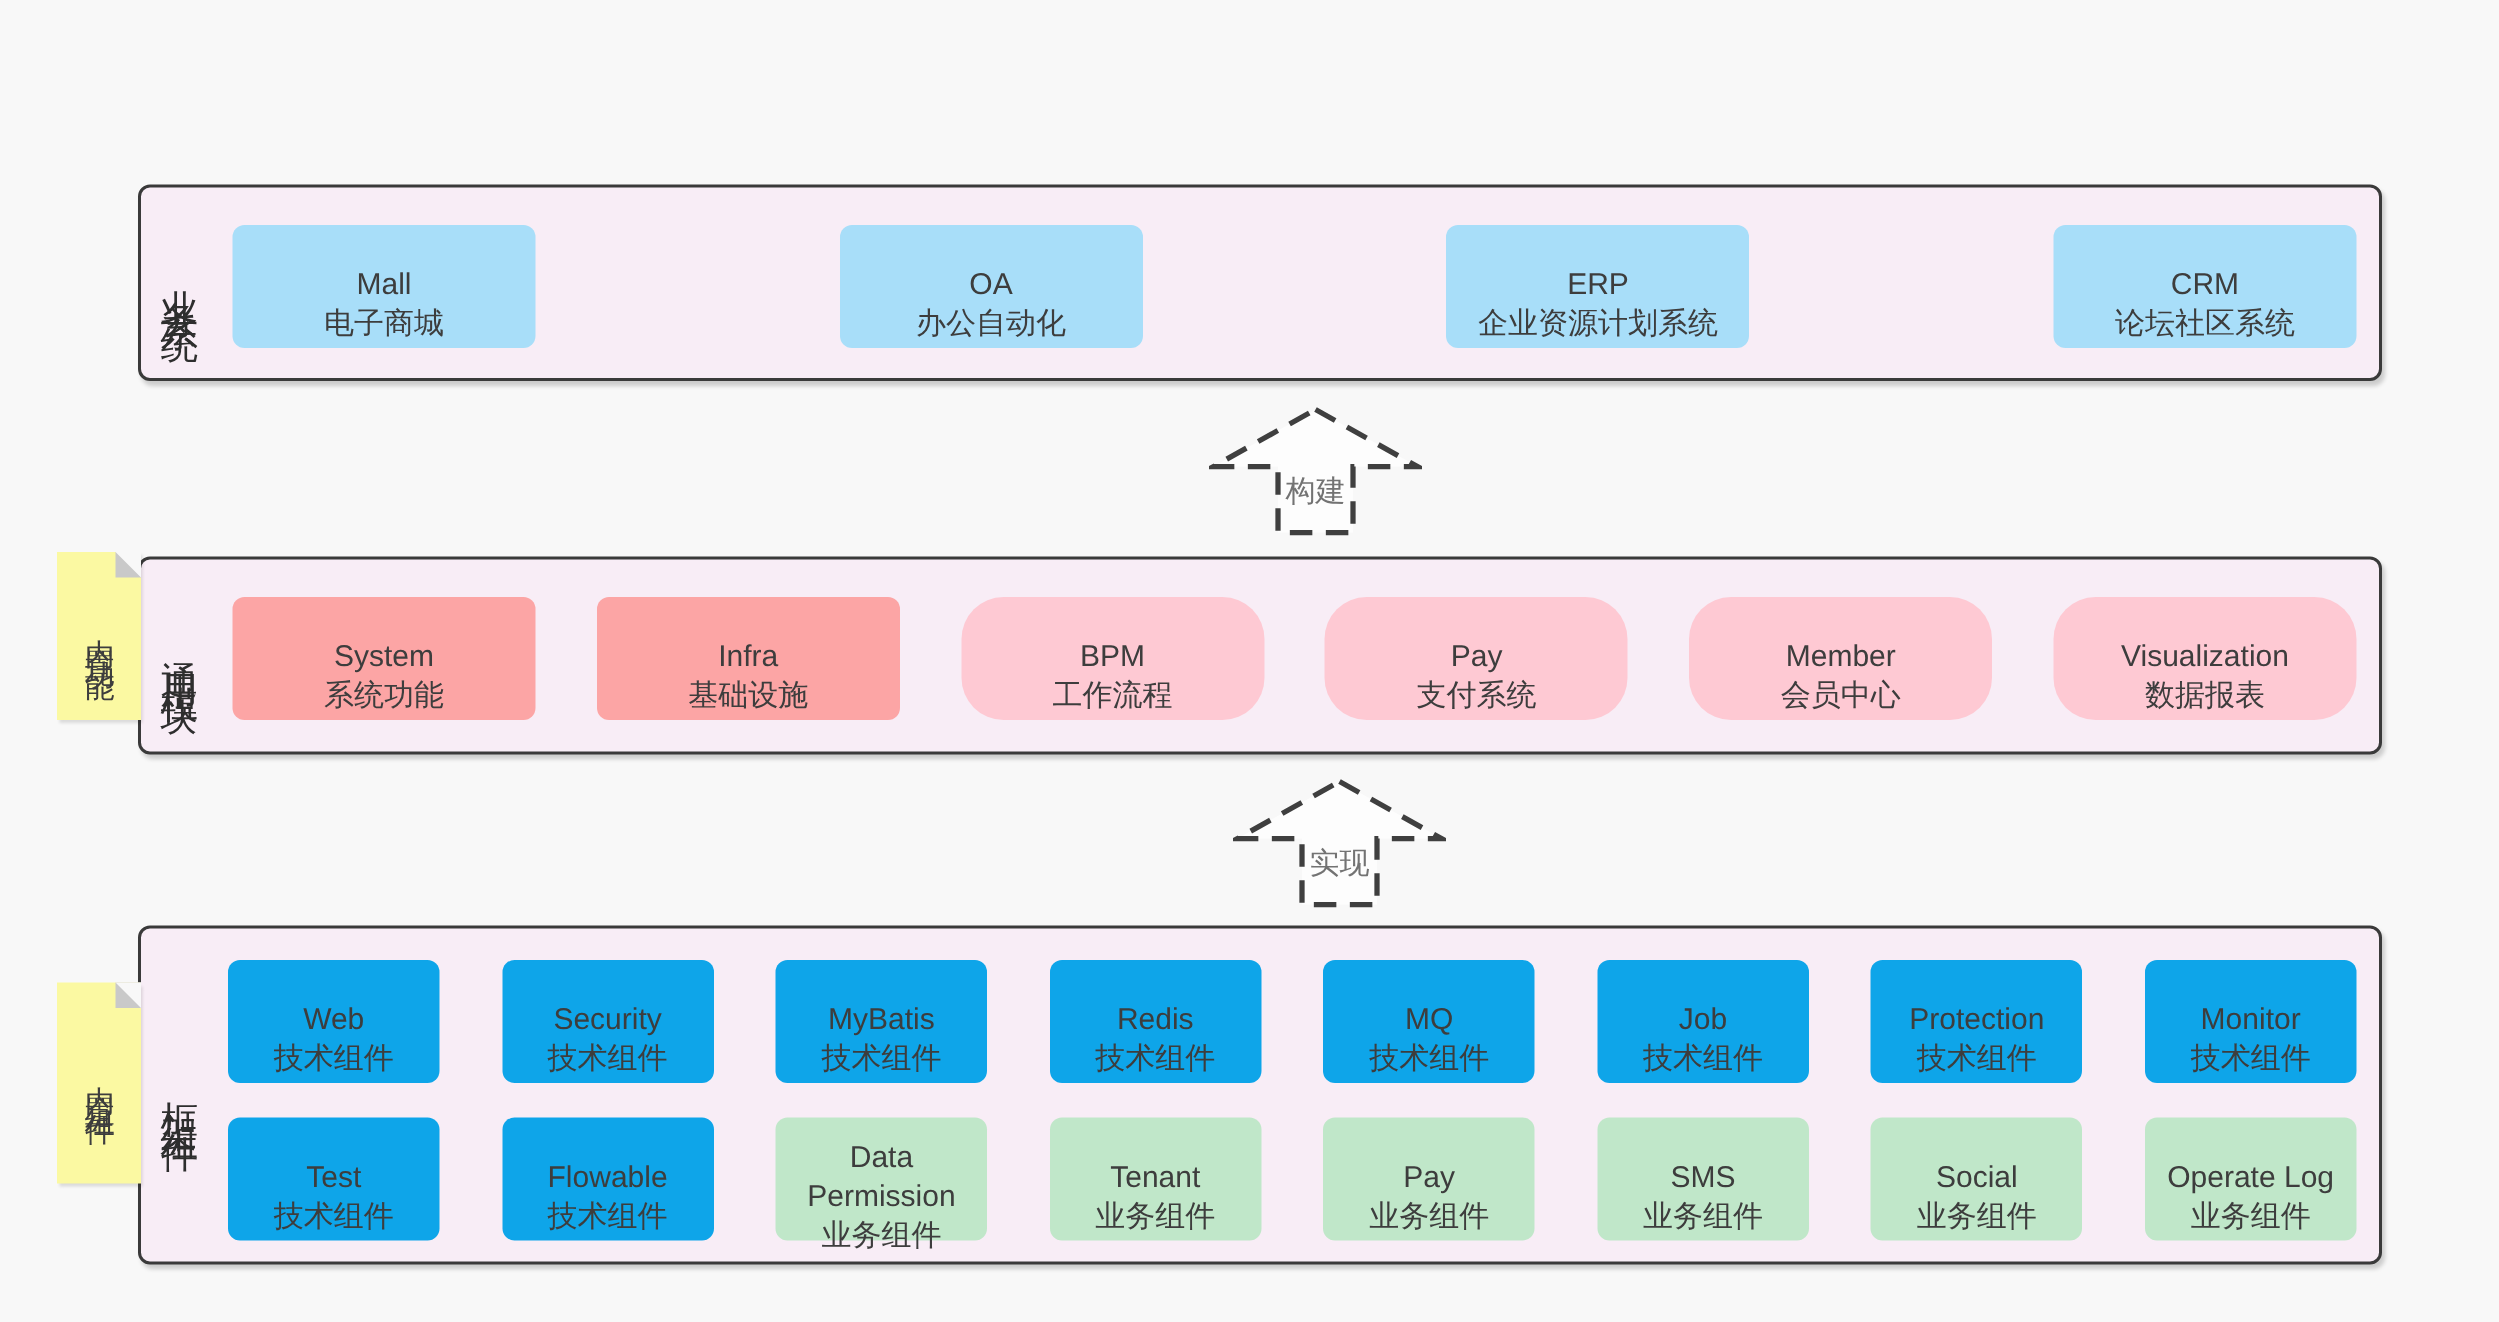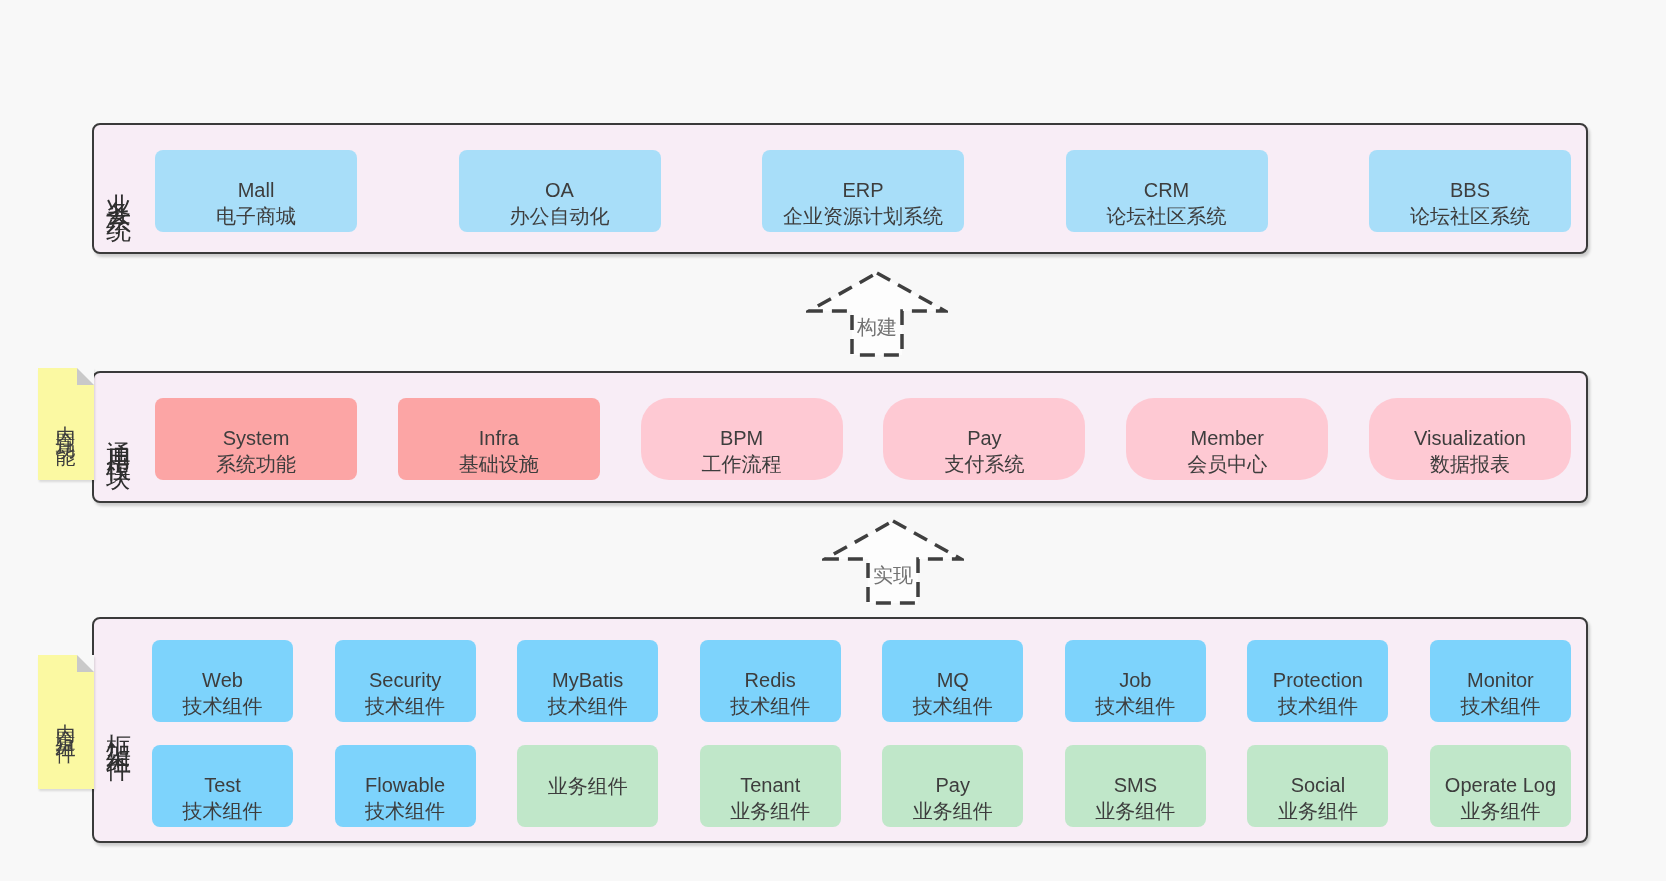--- a/index.html
+++ b/index.html
@@ -37,21 +37,21 @@
   .box {
     width:202px; height:82px; border-radius:8px;
     display:flex; flex-direction:column; justify-content:center; align-items:center;
     text-align:center; font-size:20px; line-height:26px; color:#3d3d3d;
   }
   .band-3 .box { width:141px; }
   .box-name { padding:0 10px;margin-top:24px; }
   .c-blue        { background:#a8def9; }
   .c-red         { background:#fca5a5; }
   .c-pink        { background:#fec9d3;border-radius:28px; }
-  .c-green       { background:#7dd3fc; }
+  .c-green       { background:#0ea5e9; }
   .c-green-light { background:#c0e7c9; }
   
   .arrow { position:absolute; width:142px; height:88px; }
   .arrow-1 { left:806px; top:270px; }
   .arrow-2 { left:822px; top:518px; }
   .arrow svg { display:block; width:100%; height:100%; }
   .arrow path {
     fill:#fdfdfd; stroke:#3f3f3f; stroke-width:3.5;
     stroke-dasharray:15 9; stroke-linejoin:miter;
   }
@@ -95,24 +95,20 @@
         <div class="box-desc">办公自动化</div>
       </div>
       <div class="box c-blue">
         <div class="box-name">ERP</div>
         <div class="box-desc">企业资源计划系统</div>
       </div>
       <div class="box c-blue">
         <div class="box-name">CRM</div>
         <div class="box-desc">论坛社区系统</div>
       </div>
-      <div class="box c-blue">
-        <div class="box-name">BBS</div>
-        <div class="box-desc">论坛社区系统</div>
-      </div>
     </div>
   </section>
 
   <div class="arrow arrow-1">
     <svg viewBox="0 0 142 88">
       <path d="M71 3 L139 41 L96 41 L96 85 L46 85 L46 41 L3 41 Z"></path>
     </svg>
     <div class="arrow-text">构建</div>
   </div>
 
@@ -197,20 +193,21 @@
     <div class="band-row row-b">
       <div class="box c-green">
         <div class="box-name">Test</div>
         <div class="box-desc">技术组件</div>
       </div>
       <div class="box c-green">
         <div class="box-name">Flowable</div>
         <div class="box-desc">技术组件</div>
       </div>
       <div class="box c-green-light">
+        <div class="box-name">Data Permission</div>
         <div class="box-desc">业务组件</div>
       </div>
       <div class="box c-green-light">
         <div class="box-name">Tenant</div>
         <div class="box-desc">业务组件</div>
       </div>
       <div class="box c-green-light">
         <div class="box-name">Pay</div>
         <div class="box-desc">业务组件</div>
       </div>

